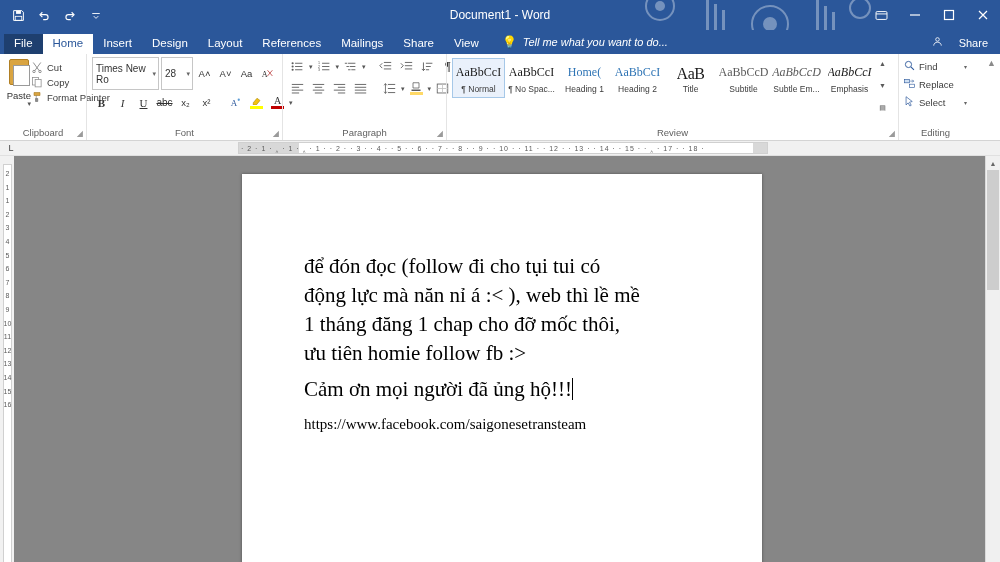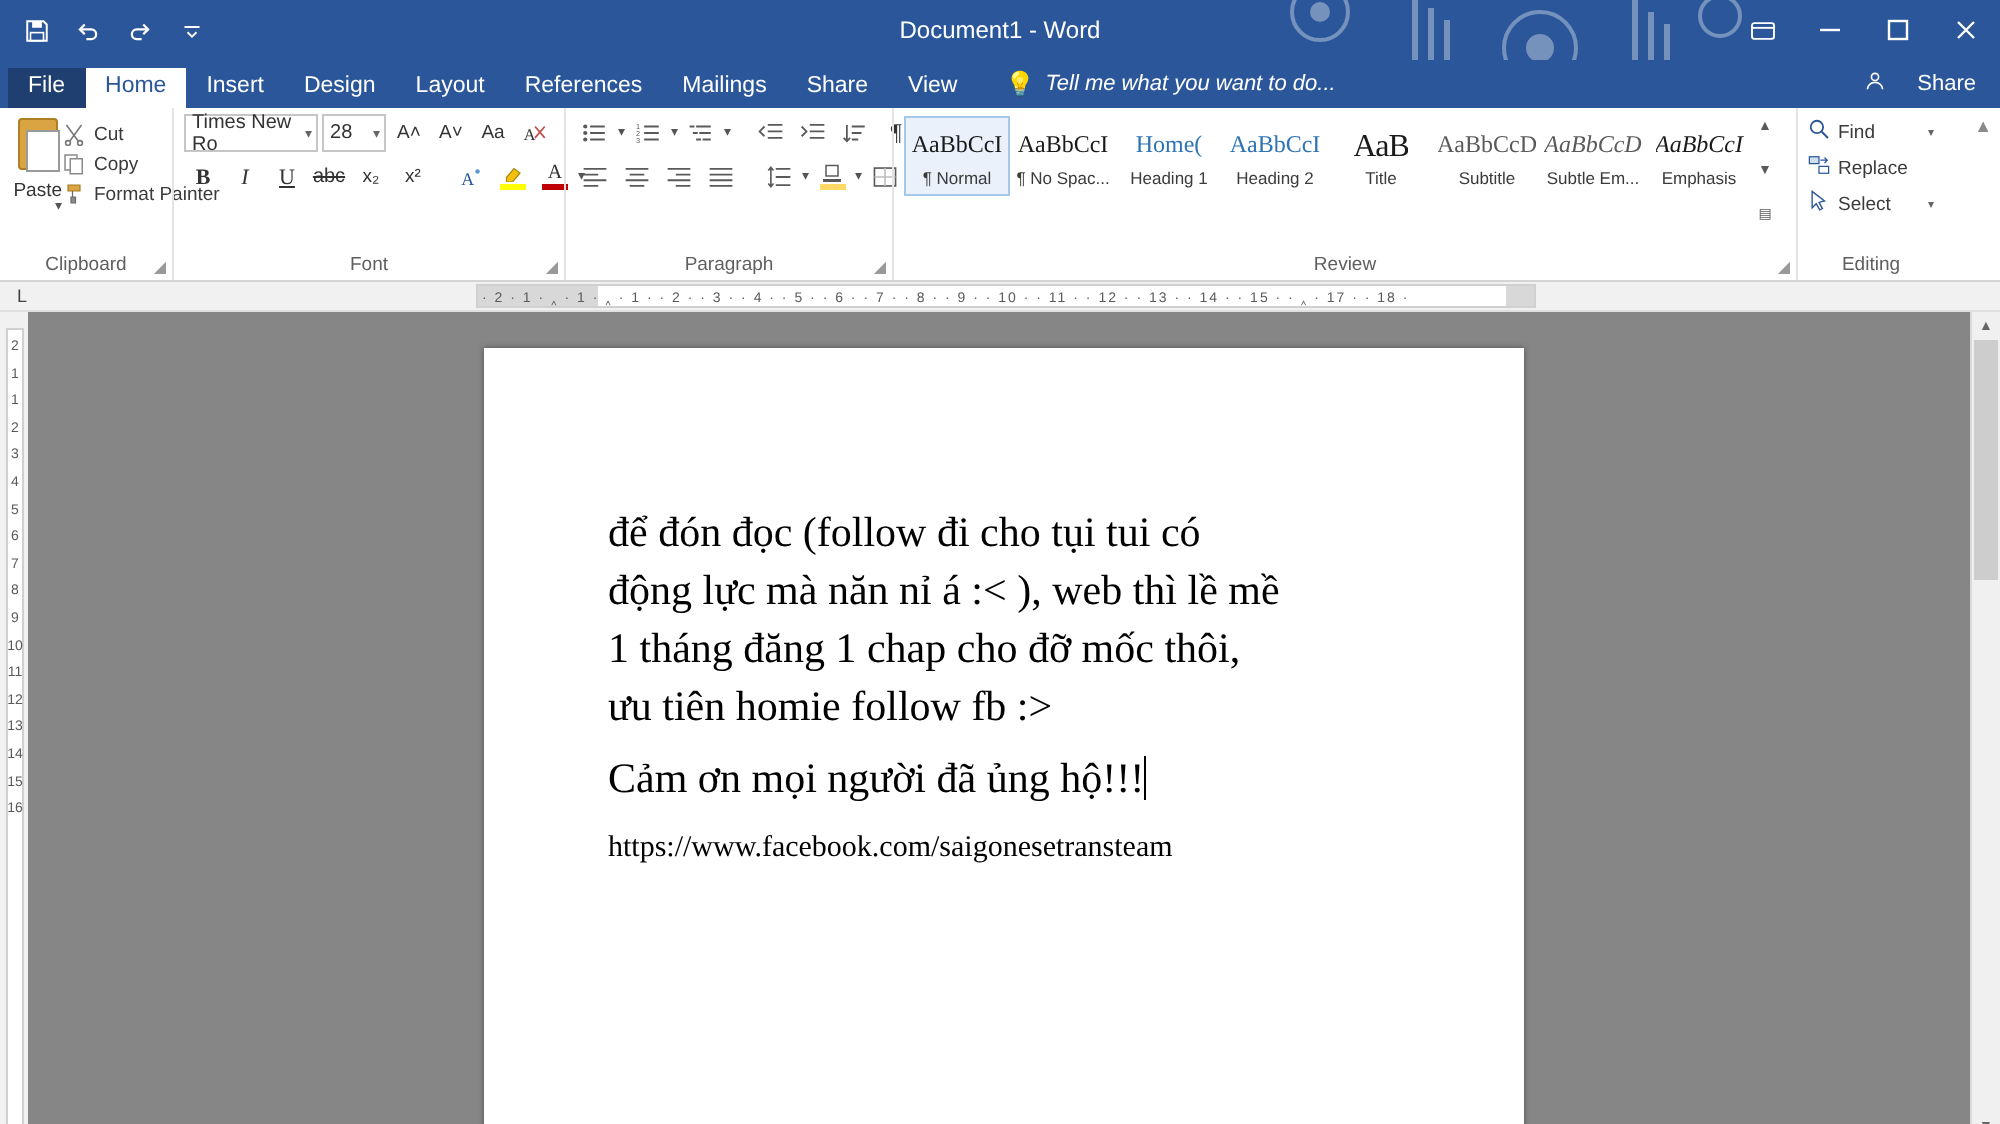--- a/index.html
+++ b/index.html
@@ -195,21 +195,21 @@
     font-size: 9.5px;
     color: #3b3b3b;
     white-space: nowrap;
   }
   .mini-ico { width: 12px; height: 12px; display: inline-block; position: relative; }
 
   
   .font-group { width: 196px; }
   .row { display: flex; align-items: center; gap: 2px; margin-bottom: 3px; }
   .combo {
-    height: 19px;
+    height: 33px;
     border: 1px solid #c6c6c6;
     background: #ffffff;
     display: flex;
     align-items: center;
     font-size: 10px;
     padding: 0 2px 0 3px;
     box-sizing: border-box;
     color: #333;
   }
   .combo .arr { margin-left: auto; font-size: 7px; color: #666; }

